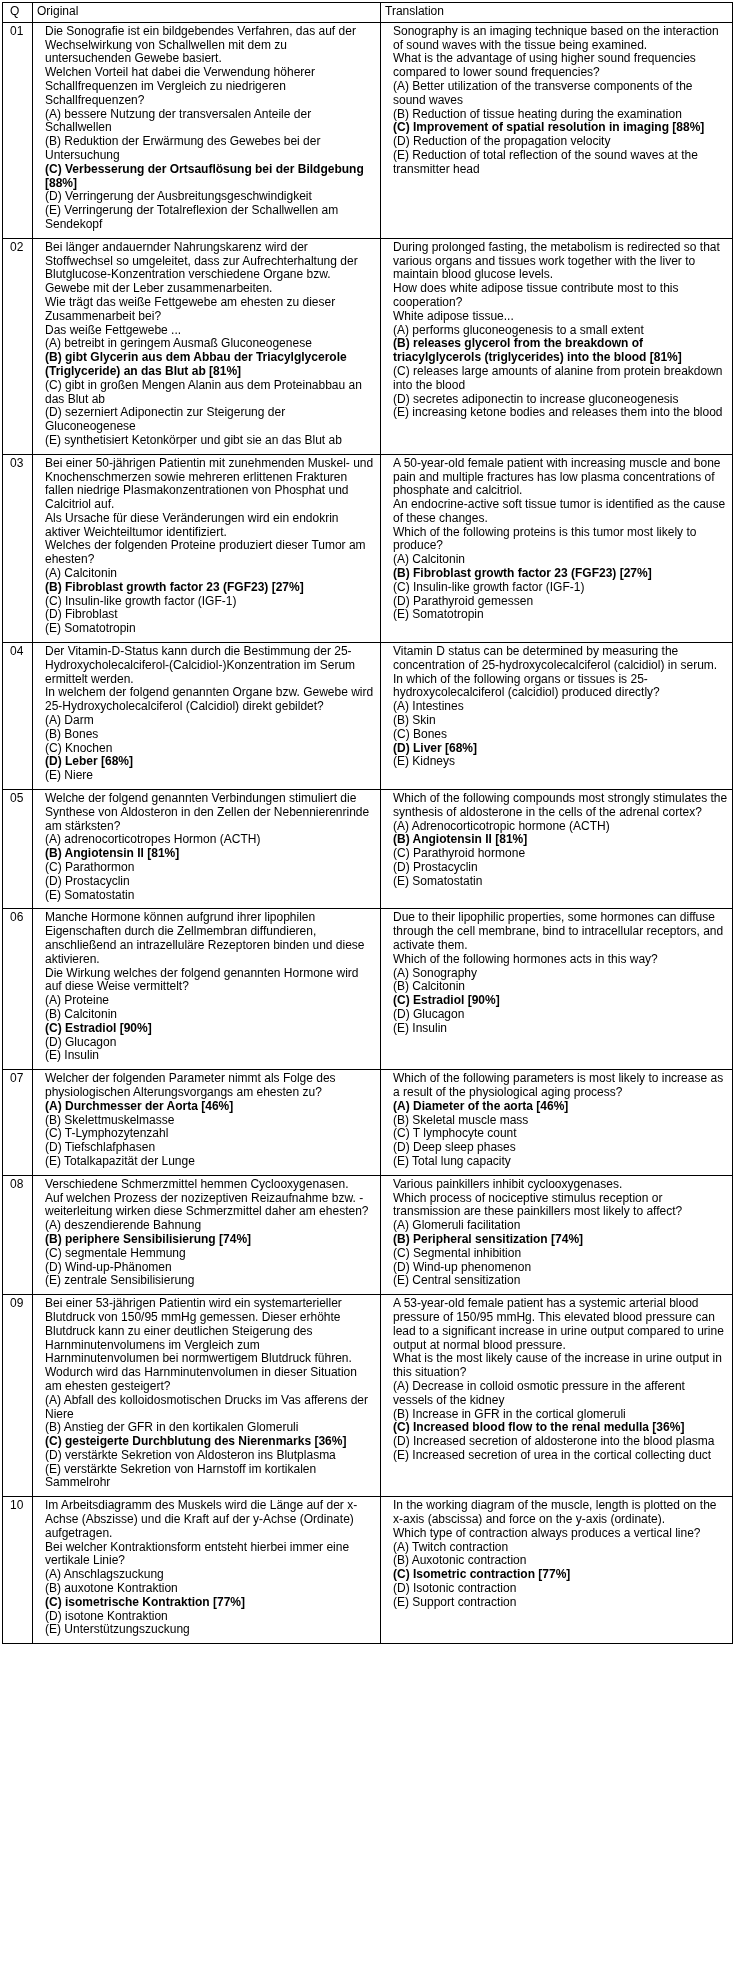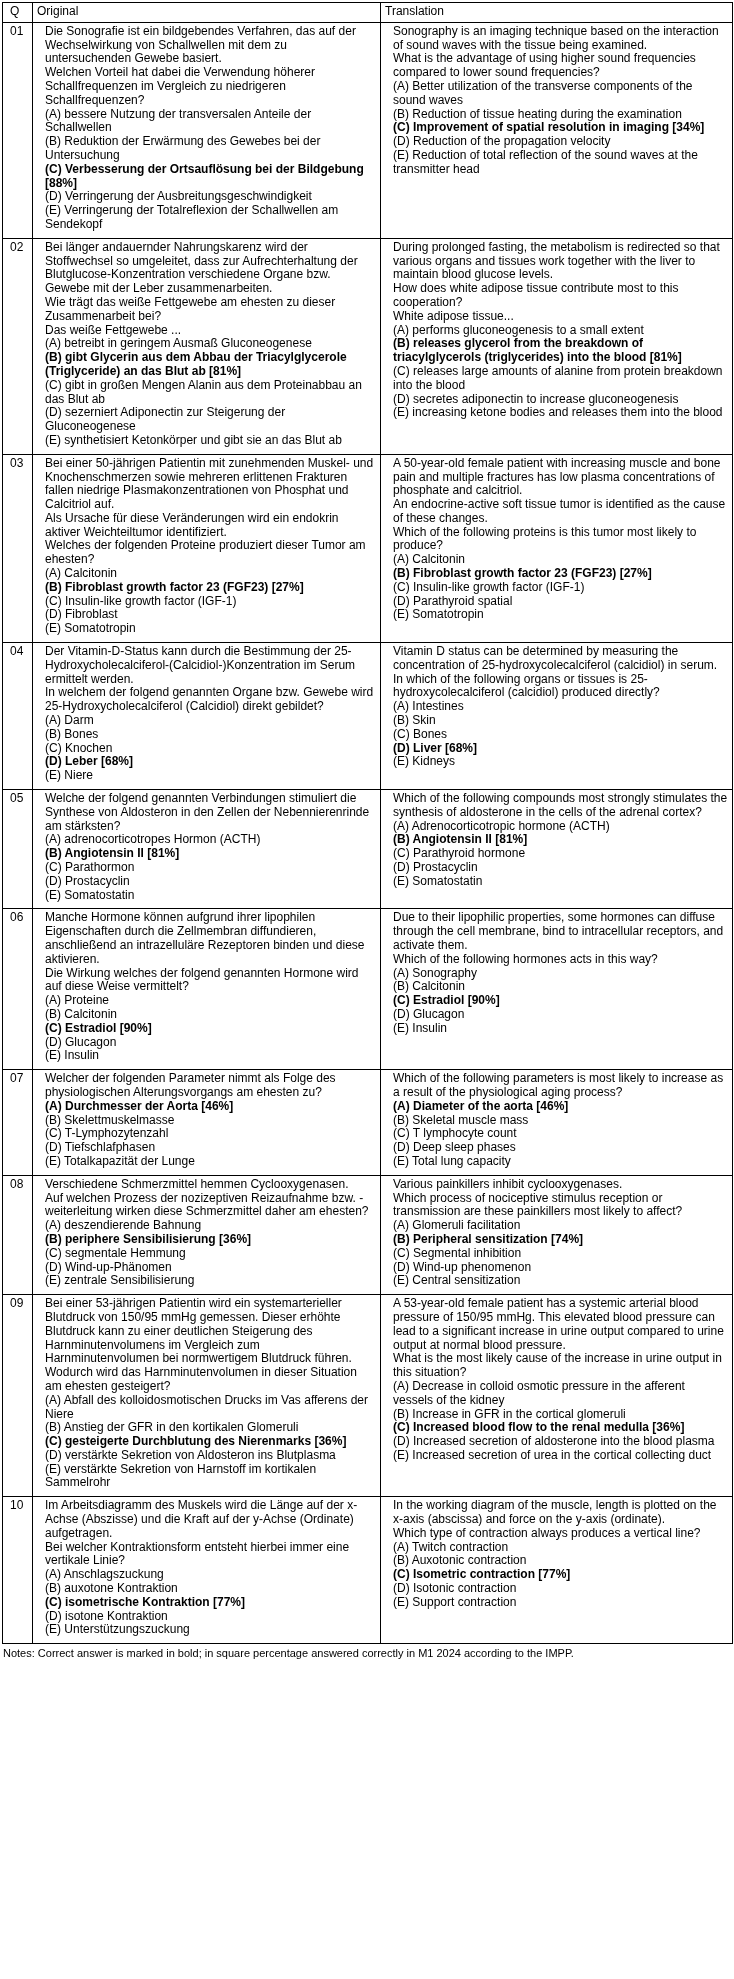--- a/index.html
+++ b/index.html
@@ -70,21 +70,21 @@
               <div class="option">(D) Verringerung der Ausbreitungsgeschwindigkeit</div>
               <div class="option">(E) Verringerung der Totalreflexion der Schallwellen am Sendekopf</div>
             </div>
           </td>
           <td class="col-text">
             <div class="stem">Sonography is an imaging technique based on the interaction of sound waves with the tissue being examined.
 What is the advantage of using higher sound frequencies compared to lower sound frequencies?</div>
             <div class="options">
               <div class="option">(A) Better utilization of the transverse components of the sound waves</div>
               <div class="option">(B) Reduction of tissue heating during the examination</div>
-              <div class="option correct">(C) Improvement of spatial resolution in imaging [34%]</div>
+              <div class="option correct">(C) Improvement of spatial resolution in imaging [88%]</div>
               <div class="option">(D) Reduction of the propagation velocity</div>
               <div class="option">(E) Reduction of total reflection of the sound waves at the transmitter head</div>
             </div>
           </td>
         </tr>
         <tr>
           <td class="col-q">02</td>
           <td class="col-text">
             <div class="stem">Bei länger andauernder Nahrungskarenz wird der Stoffwechsel so umgeleitet, dass zur Aufrechterhaltung der Blutglucose-Konzentration verschiedene Organe bzw. Gewebe mit der Leber zusammenarbeiten.
 Wie trägt das weiße Fettgewebe am ehesten zu dieser Zusammenarbeit bei?
@@ -125,21 +125,21 @@
             </div>
           </td>
           <td class="col-text">
             <div class="stem">A 50-year-old female patient with increasing muscle and bone pain and multiple fractures has low plasma concentrations of phosphate and calcitriol.
 An endocrine-active soft tissue tumor is identified as the cause of these changes.
 Which of the following proteins is this tumor most likely to produce?</div>
             <div class="options">
               <div class="option">(A) Calcitonin</div>
               <div class="option correct">(B) Fibroblast growth factor 23 (FGF23) [27%]</div>
               <div class="option">(C) Insulin-like growth factor (IGF-1)</div>
-              <div class="option">(D) Parathyroid spatial</div>
+              <div class="option">(D) Parathyroid gemessen</div>
               <div class="option">(E) Somatotropin</div>
             </div>
           </td>
         </tr>
         <tr>
           <td class="col-q">04</td>
           <td class="col-text">
             <div class="stem">Der Vitamin-D-Status kann durch die Bestimmung der 25-Hydroxycholecalciferol-(Calcidiol-)Konzentration im Serum ermittelt werden.
 In welchem der folgend genannten Organe bzw. Gewebe wird 25-Hydroxycholecalciferol (Calcidiol) direkt gebildet?</div>
             <div class="options">
@@ -233,21 +233,21 @@
             </div>
           </td>
         </tr>
         <tr>
           <td class="col-q">08</td>
           <td class="col-text">
             <div class="stem">Verschiedene Schmerzmittel hemmen Cyclooxygenasen.
 Auf welchen Prozess der nozizeptiven Reizaufnahme bzw. -weiterleitung wirken diese Schmerzmittel daher am ehesten?</div>
             <div class="options">
               <div class="option">(A) deszendierende Bahnung</div>
-              <div class="option correct">(B) periphere Sensibilisierung [36%]</div>
+              <div class="option correct">(B) periphere Sensibilisierung [74%]</div>
               <div class="option">(C) segmentale Hemmung</div>
               <div class="option">(D) Wind-up-Phänomen</div>
               <div class="option">(E) zentrale Sensibilisierung</div>
             </div>
           </td>
           <td class="col-text">
             <div class="stem">Various painkillers inhibit cyclooxygenases.
 Which process of nociceptive stimulus reception or transmission are these painkillers most likely to affect?</div>
             <div class="options">
               <div class="option">(A) Glomeruli facilitation</div>
@@ -303,14 +303,13 @@
               <div class="option">(A) Twitch contraction</div>
               <div class="option">(B) Auxotonic contraction</div>
               <div class="option correct">(C) Isometric contraction [77%]</div>
               <div class="option">(D) Isotonic contraction</div>
               <div class="option">(E) Support contraction</div>
             </div>
           </td>
         </tr>
       </tbody>
   </table>
-  <div class="notes">Notes: Correct answer is marked in bold; in square percentage answered correctly in M1 2024 according to the IMPP.</div>
 </div>
 
 </body></html>

